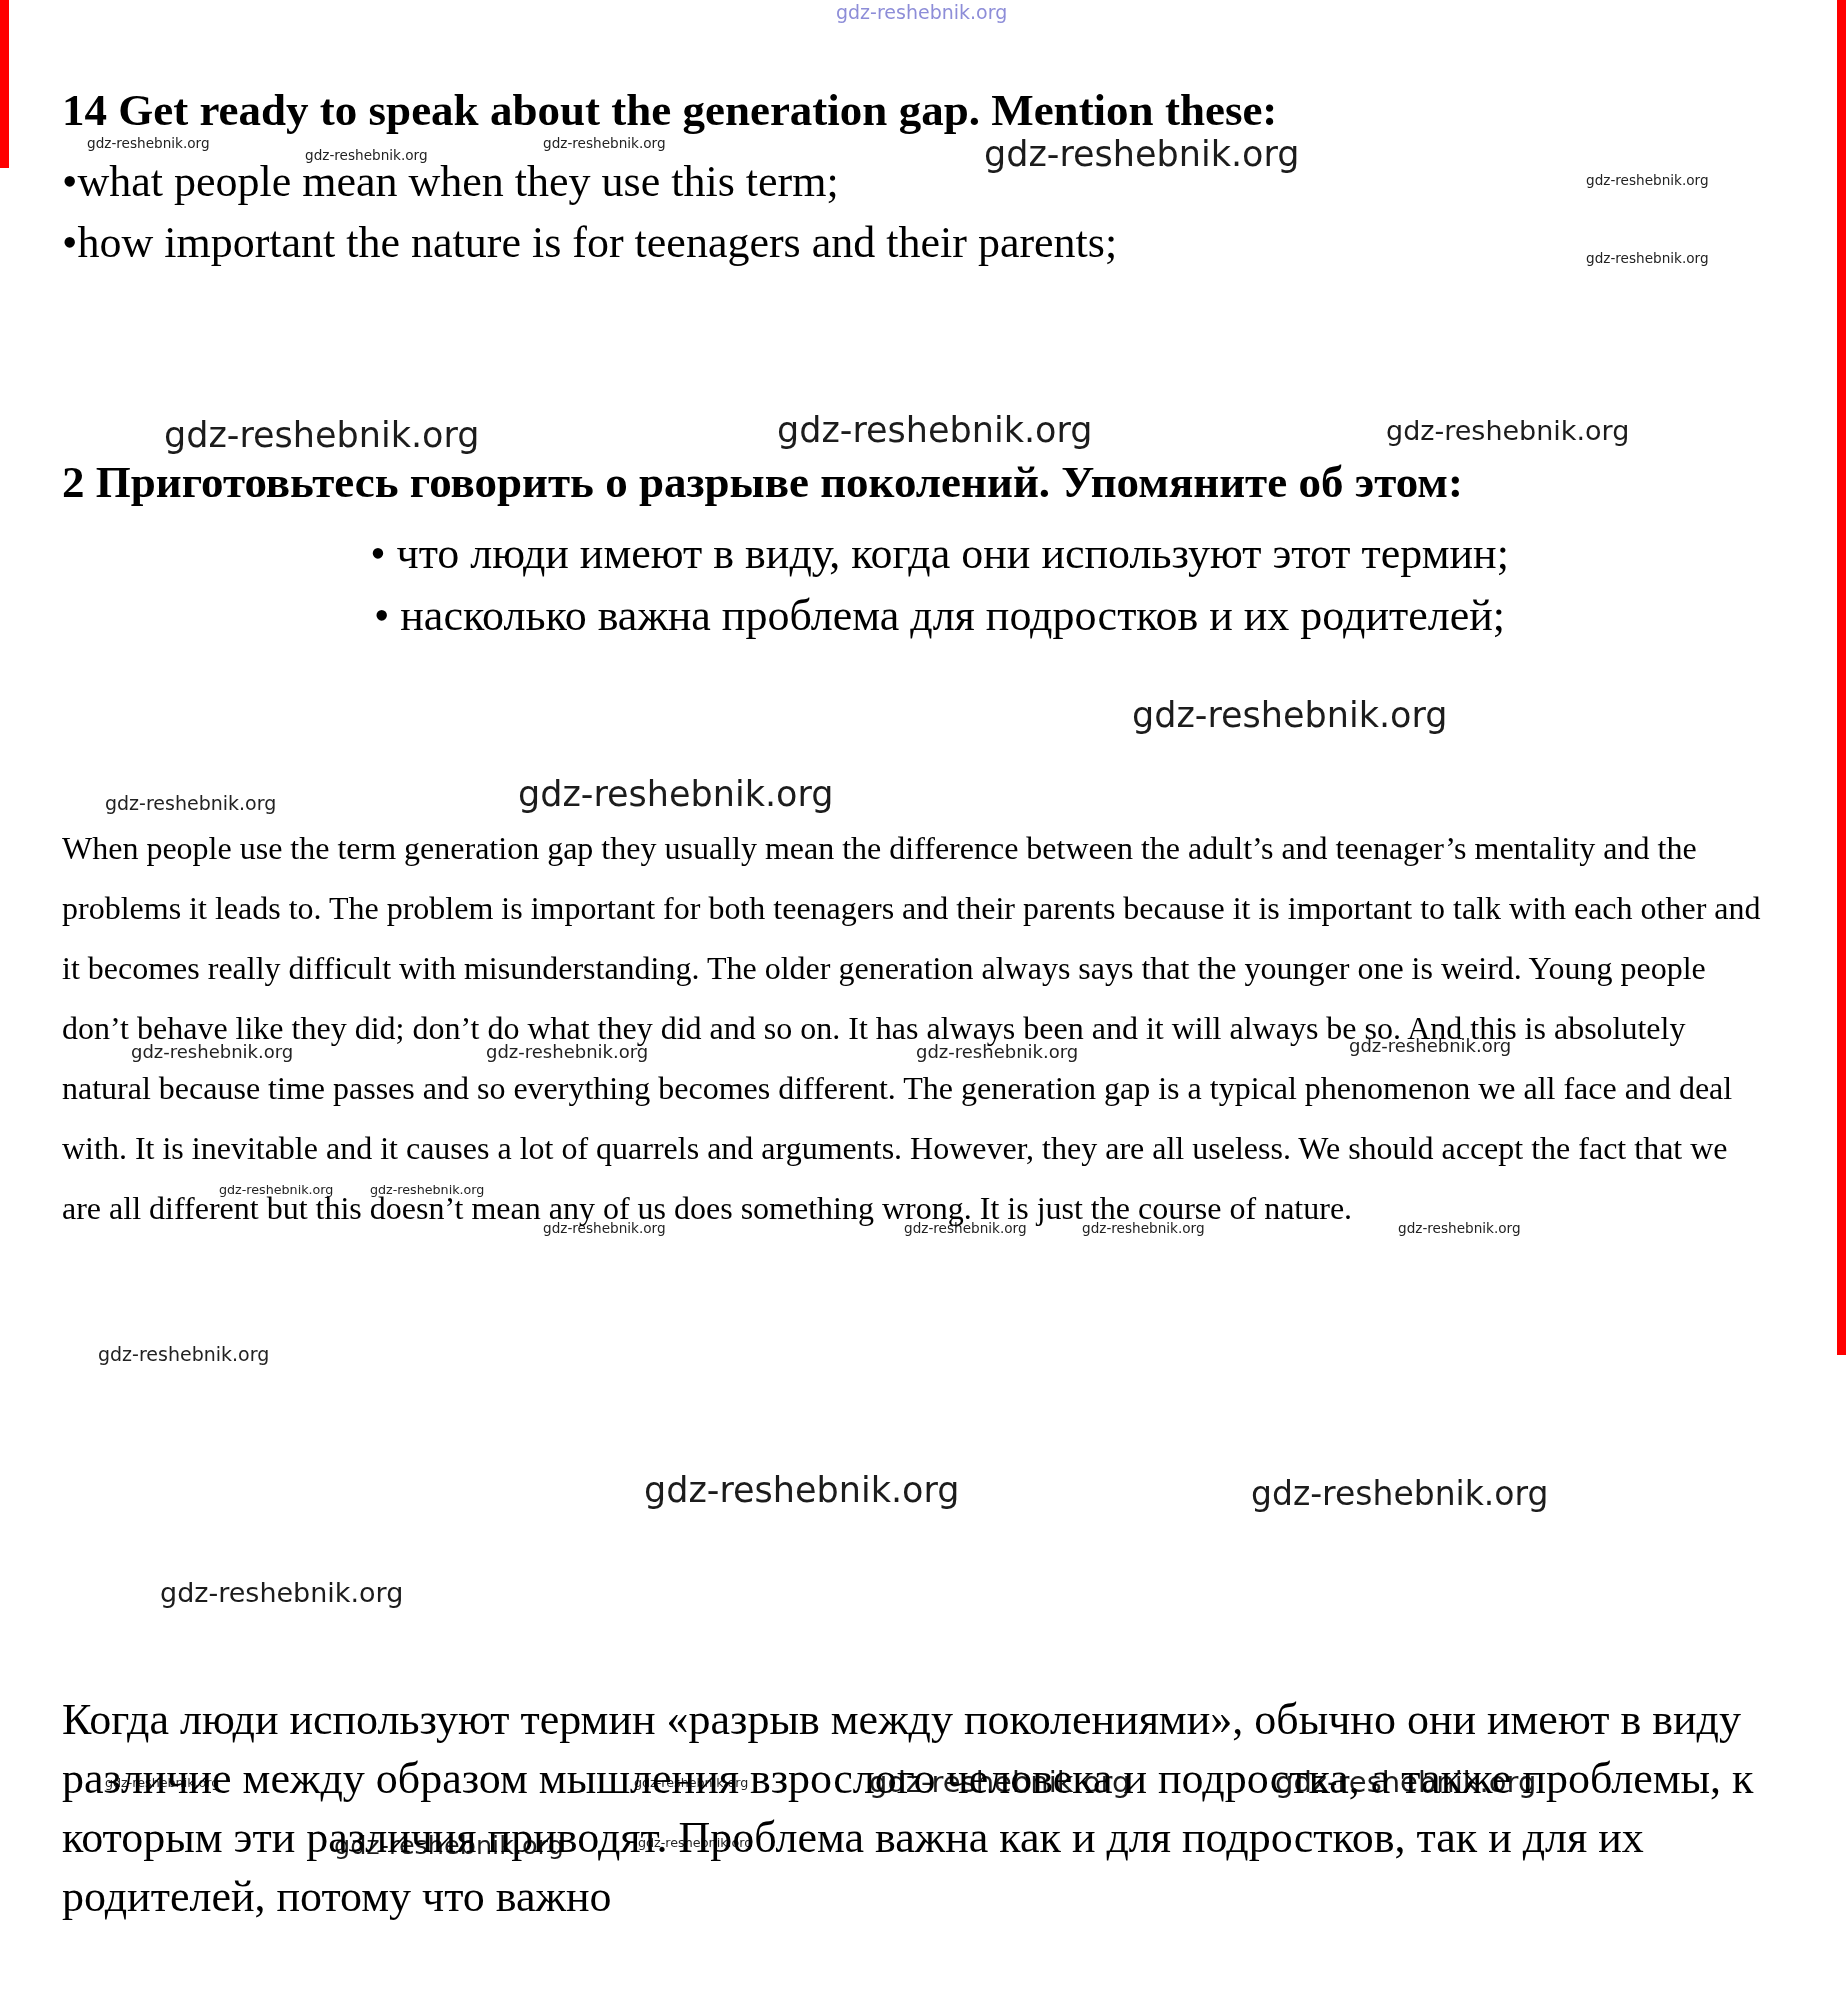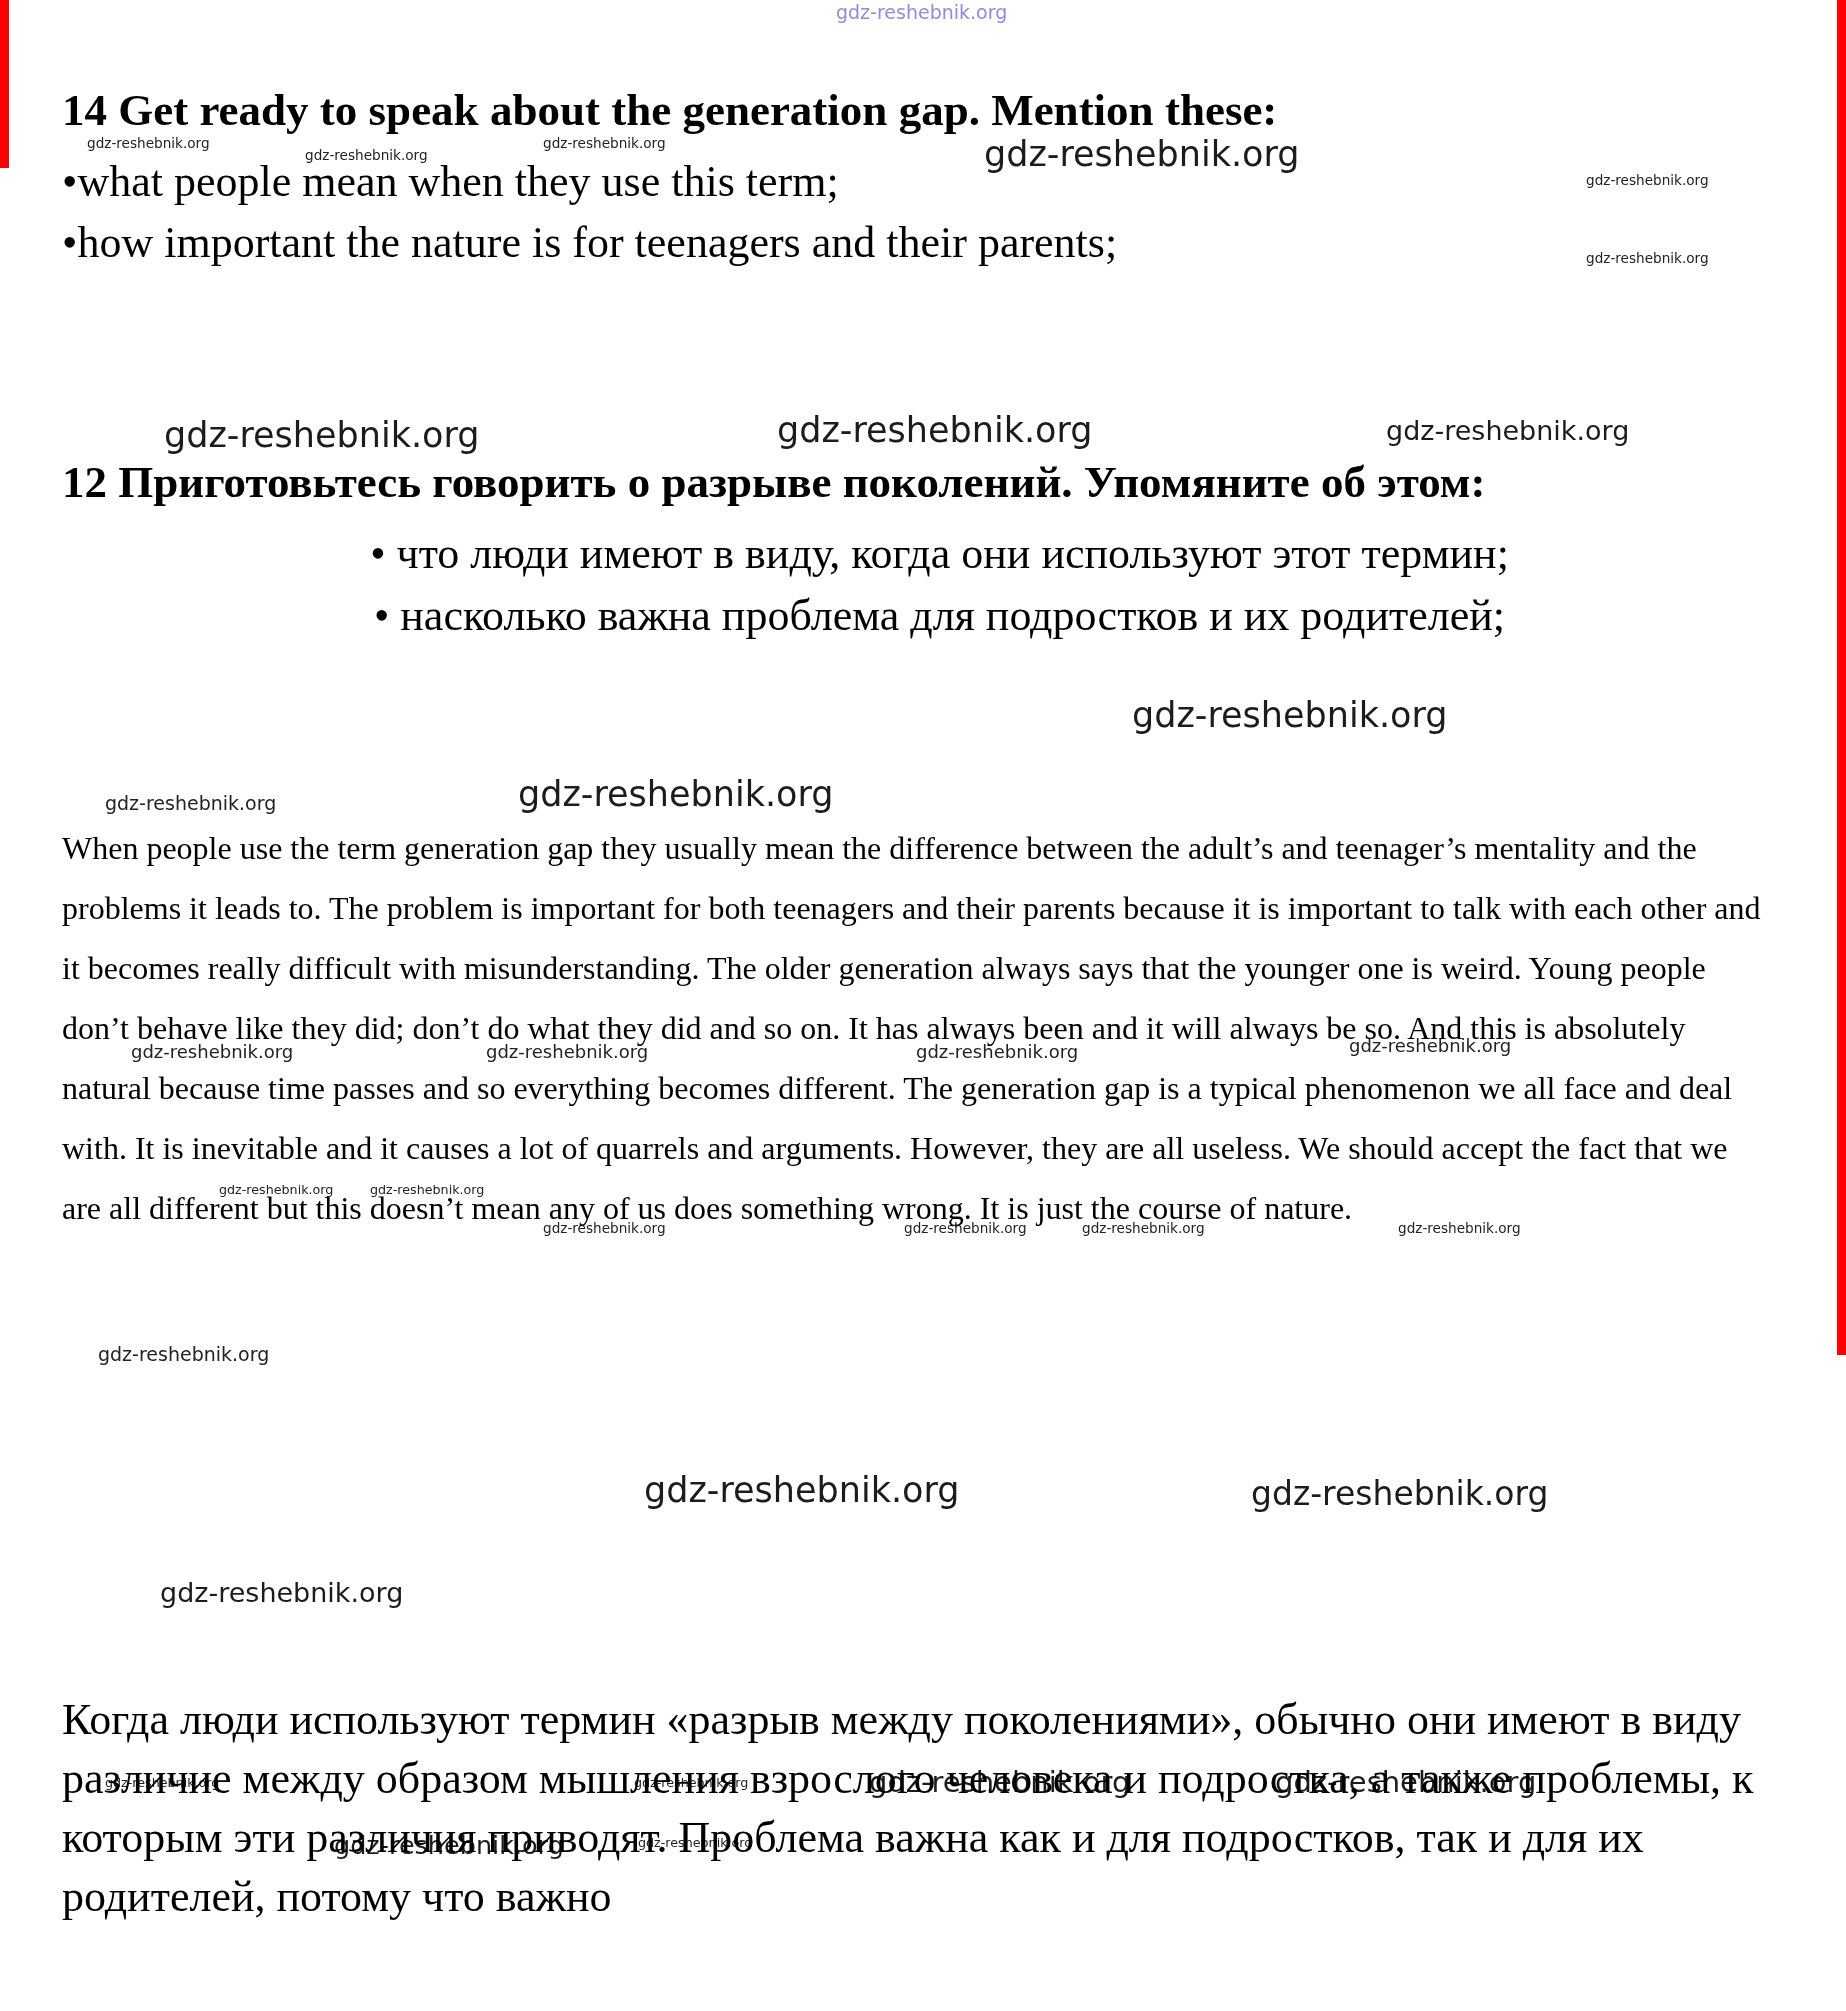--- a/index.html
+++ b/index.html
@@ -99,21 +99,21 @@
 
   <section class="task task-en">
     <h1 class="heading">14 Get ready to speak about the generation gap. Mention these:</h1>
     <div class="bullets">
       <div class="bullet-line">•what people mean when they use this term;</div>
       <div class="bullet-line">•how important the nature is for teenagers and their parents;</div>
     </div>
   </section>
 
   <section class="task task-ru">
-    <h1 class="heading">12 Приготовьтесь говорить о разрыве поколений. Упомяните об этом:</h1>
+    <h1 class="heading">2 Приготовьтесь говорить о разрыве поколений. Упомяните об этом:</h1>
     <div class="bullets">
       <div class="bullet-line">• что люди имеют в виду, когда они используют этот термин;</div>
       <div class="bullet-line">• насколько важна проблема для подростков и их родителей;</div>
     </div>
   </section>
 
   <p class="answer answer-en">When people use the term generation gap they usually mean the difference between the adult’s and teenager’s mentality and the problems it leads to. The problem is important for both teenagers and their parents because it is important to talk with each other and it becomes really difficult with misunderstanding. The older generation always says that the younger one is weird. Young people don’t behave like they did; don’t do what they did and so on. It has always been and it will always be so. And this is absolutely natural because time passes and so everything becomes different. The generation gap is a typical phenomenon we all face and deal with. It is inevitable and it causes a lot of quarrels and arguments. However, they are all useless. We should accept the fact that we are all different but this doesn’t mean any of us does something wrong. It is just the course of nature.</p>
 
   <p class="answer answer-ru">Когда люди используют термин «разрыв между поколениями», обычно они имеют в виду различие между образом мышления взрослого человека и подростка, а также проблемы, к которым эти различия приводят. Проблема важна как и для подростков, так и для их родителей, потому что важно</p>
 

